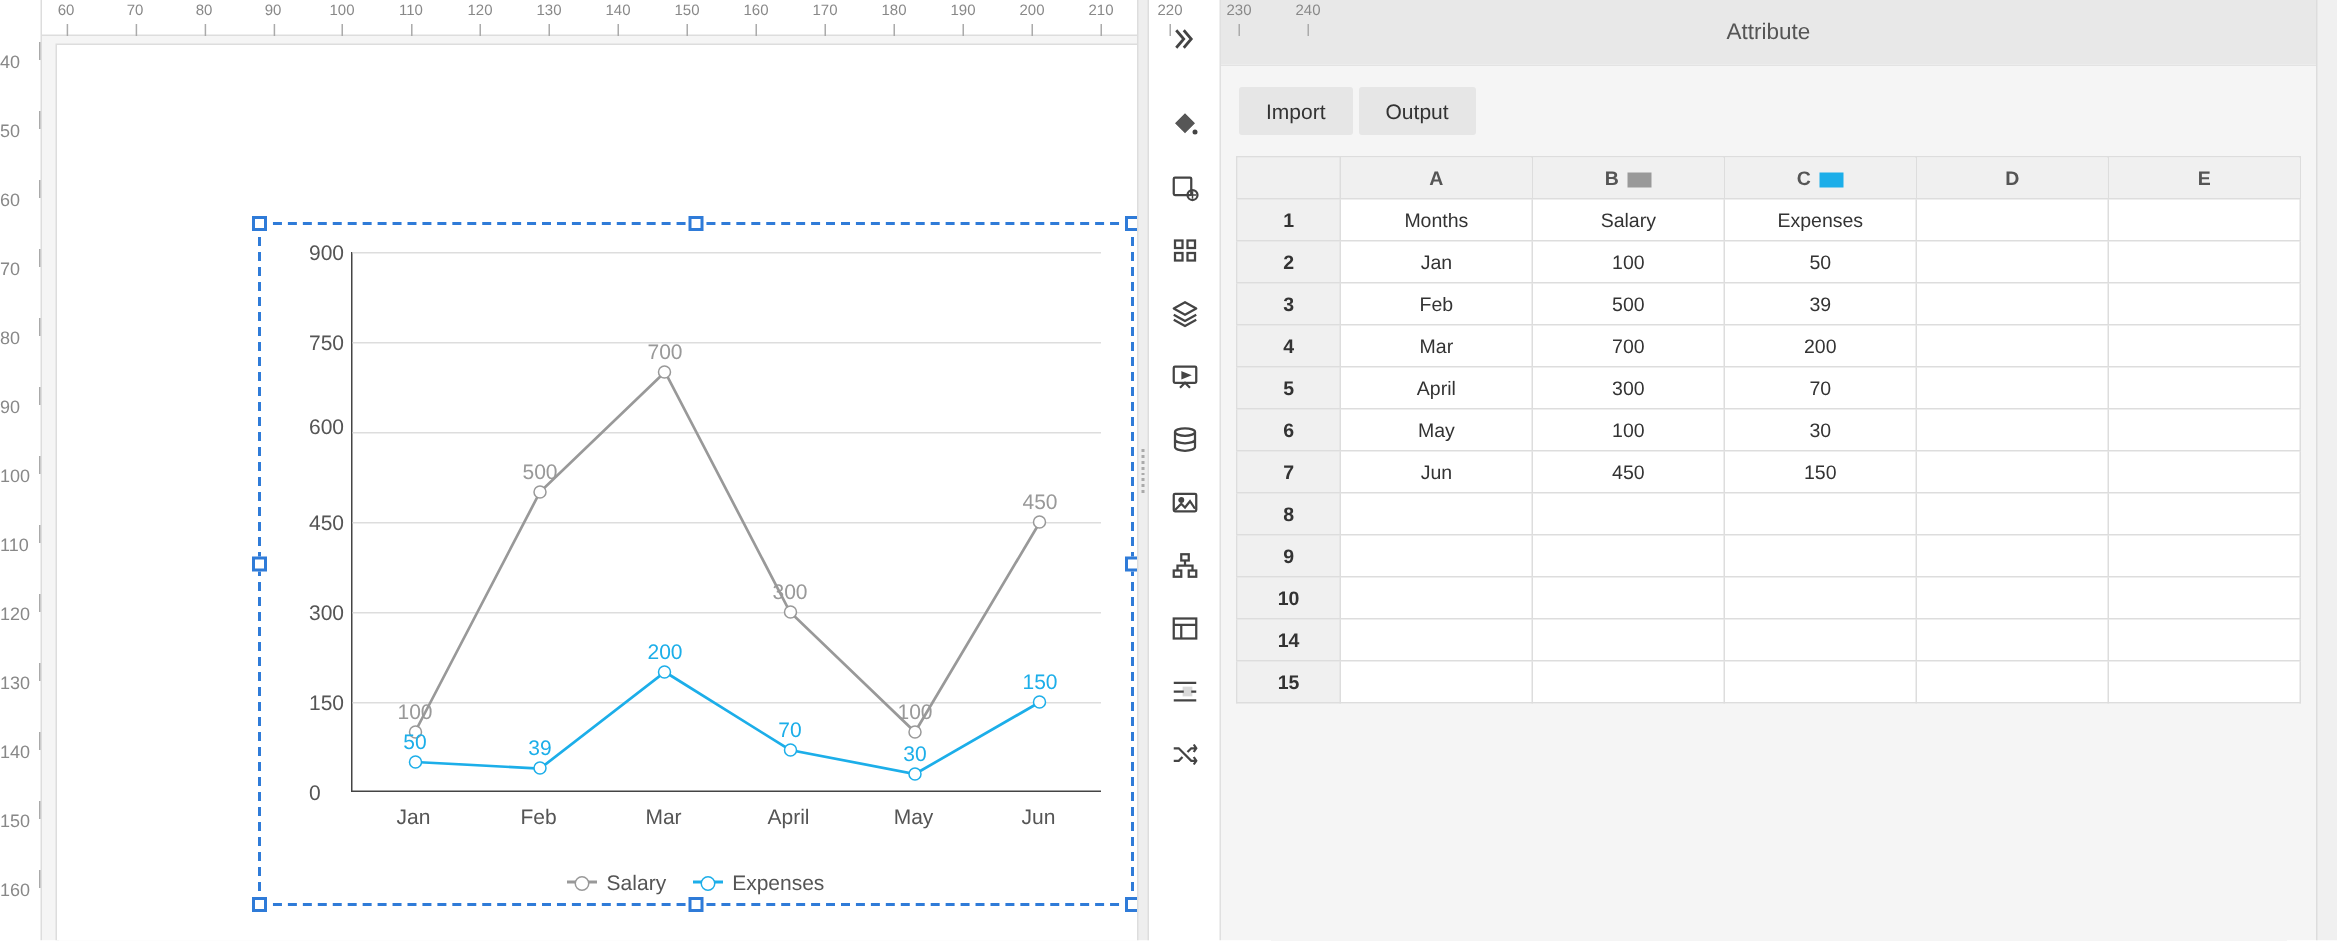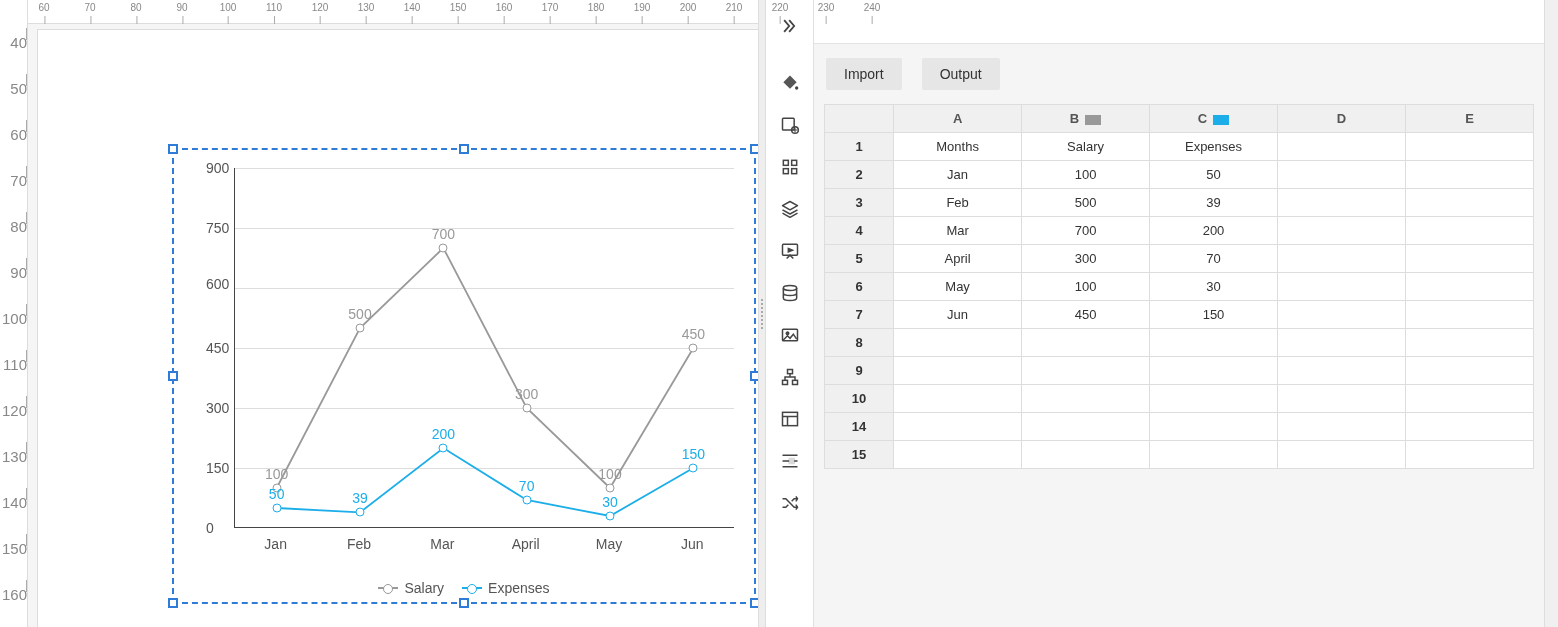--- a/index.html
+++ b/index.html
@@ -21,23 +21,23 @@
     height: 627px;
     background: #fff;
     border-right: 1px solid #ddd;
     position: relative;
     flex-shrink: 0;
   }
   .vruler .tick {
     position: absolute;
     left: 0;
     width: 100%;
-    font-size: 15px;
+    font-size: 12px;
     color: #888;
-    text-align: right;
+    text-align: left;
   }
   .vruler .tick::before {
     content: "";
     position: absolute;
     right: 0;
     top: -6px;
     height: 12px;
     border-right: 1px solid #aaa;
   }
   .hruler {
@@ -276,21 +276,21 @@
   }
   .panelbody {
     flex: 1;
     background: #f5f5f5;
     display: flex;
     flex-direction: column;
     overflow: hidden;
   }
   .btnrow {
     display: flex;
-    gap: 20px;
+    gap: 4px;
     padding: 14px 12px;
   }
   .btn {
     padding: 8px 18px;
     background: #e6e6e6;
     border: none;
     border-radius: 2px;
     font-size: 14px;
     color: #333;
     cursor: pointer;
@@ -546,20 +546,21 @@
     </div>
     <div class="toolbtn">
       <svg viewBox="0 0 24 24" fill="none" stroke="currentColor" stroke-width="1.8">
           <path d="M3 7h4l10 10h4M3 17h4l3-3M14 10l3-3h4M19 4l2 3-2 3M19 14l2 3-2 3"></path>
         </svg>
     </div>
   </div>
 
   <div class="rightpane">
     <div class="tabs">
+      <div class="tab inactive">Attribute</div>
     </div>
     <div class="panelbody">
       <div class="btnrow">
         <button class="btn">Import</button>
         <button class="btn">Output</button>
       </div>
       <div class="sheet-wrap">
         <table class="sheet" id="sheet">
             <colgroup>
               <col class="corner">

